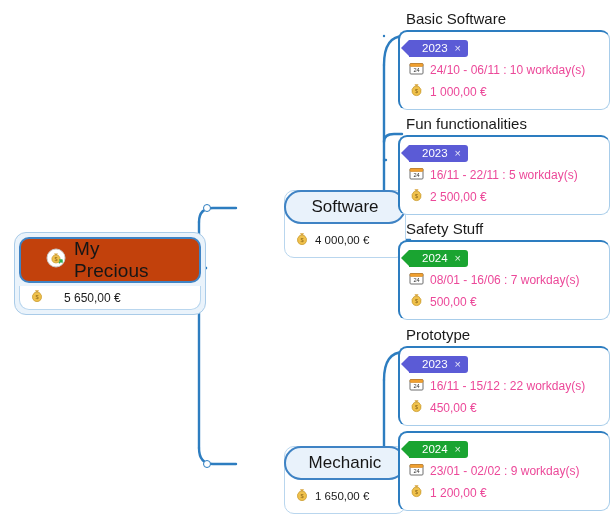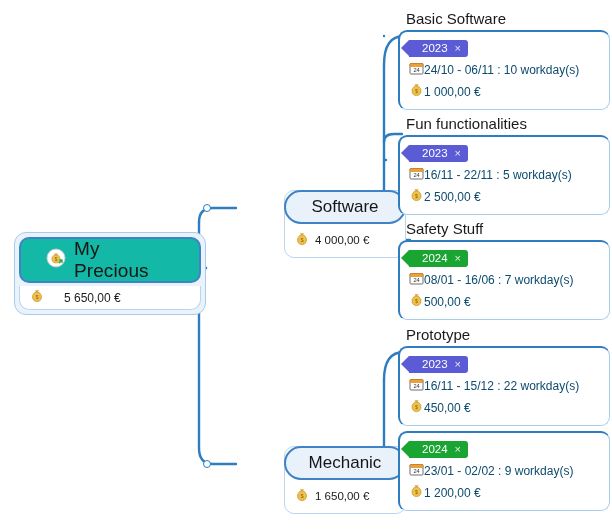--- a/index.html
+++ b/index.html
@@ -38,21 +38,21 @@
     box-sizing: border-box;
     border: 1px solid #a9cbe8;
     border-radius: 12px;
     background: #eaf3fb;
     padding: 4px;
   }
   .root-title {
     box-sizing: border-box;
     border: 2px solid #3f83c4;
     border-radius: 10px;
-    background: #14b8a6;
+    background: #c2410c;
     height: 46px;
     display: flex;
     align-items: center;
     justify-content: center;
     gap: 8px;
     padding: 0 25px;
   }
   .root-title-text {
     font-size: 19px;
     color: #161616;
@@ -124,22 +124,23 @@
     border: 1px solid #a8cdea;
     border-top: 2px solid #2d7dc0;
     border-left: 2px solid #2d7dc0;
     border-radius: 9px;
     background: #ffffff;
     padding: 6px 8px 6px 9px;
   }
   .leaf-row {
     display: flex;
     align-items: center;
+    gap: 6px;
     font-size: 12px;
-    color: #0c4a6e;
+    color: #ec4899;
     line-height: 17px;
     margin-top: 2px;
     white-space: nowrap;
   }
 
   
   .tag {
     display: inline-flex;
     align-items: center;
     gap: 7px;

